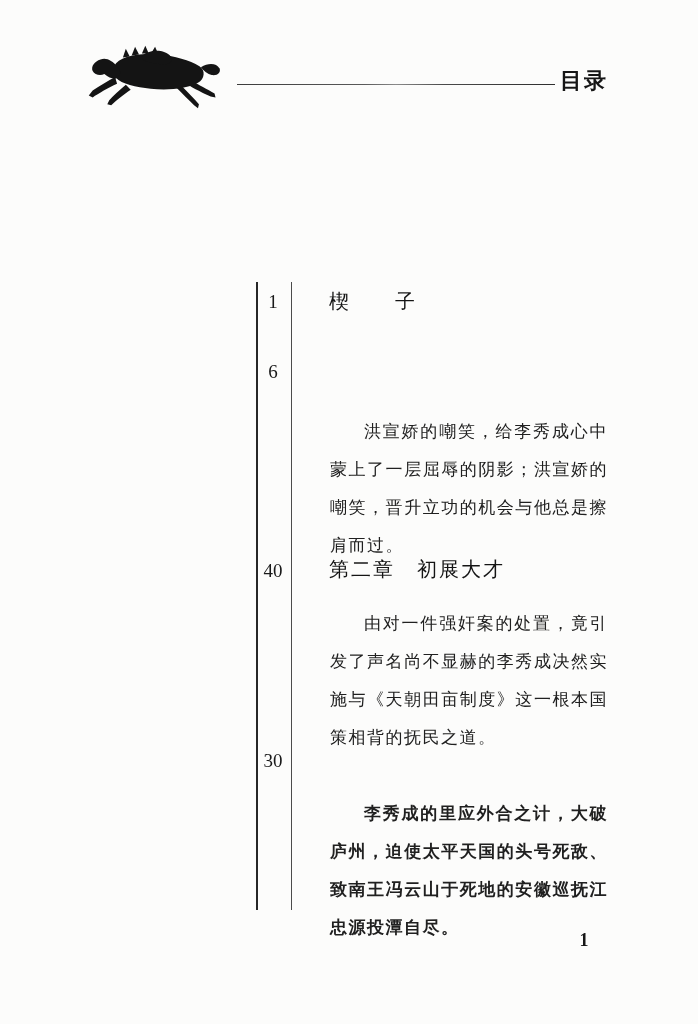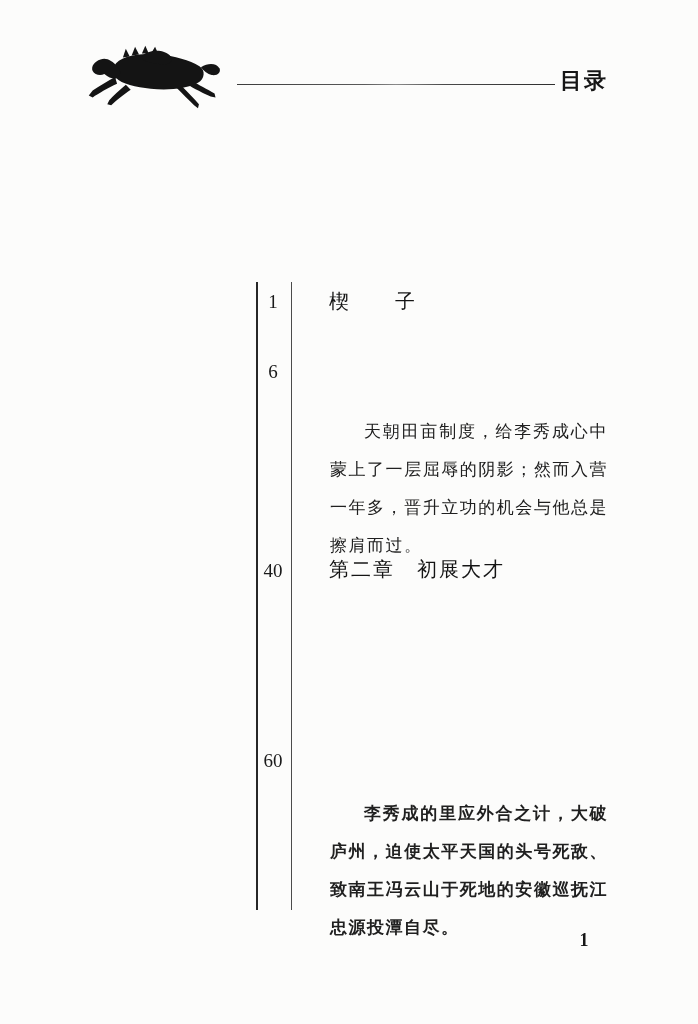--- a/index.html
+++ b/index.html
@@ -83,23 +83,24 @@
   <div class="header-rule"></div>
   <div class="header-title">目录</div>
 
   <div class="vline-left"></div>
   <div class="vline-right"></div>
 
   <div class="pagenum pos-n0">1</div>
   <div class="chapter-title pos-t0">楔　　子</div>
 
   <div class="pagenum pos-n1">6</div>
-  <div class="summary pos-s1">天朝田亩制度，给李秀成心中蒙上了一层屈辱的阴影；然而入营一年多，晋升立功的机会与他总是擦肩而过。</div>
+  <div class="summary pos-s1">洪宣娇的嘲笑，给李秀成心中蒙上了一层屈辱的阴影；洪宣娇的嘲笑，晋升立功的机会与他总是擦肩而过。</div>
 
   <div class="pagenum pos-n2">40</div>
   <div class="chapter-title pos-t2">第二章　初展大才</div>
+  <div class="summary pos-s2">由对一件强奸案的处置，竟引发了声名尚不显赫的李秀成决然实施与《天朝田亩制度》这一根本国策相背的抚民之道。</div>
 
-  <div class="pagenum pos-n3">60</div>
+  <div class="pagenum pos-n3">30</div>
   <div class="summary pos-s3">李秀成的里应外合之计，大破庐州，迫使太平天国的头号死敌、致南王冯云山于死地的安徽巡抚江忠源投潭自尽。</div>
 
   <div class="folio">1</div>
 
 </div>
 
 </body></html>

